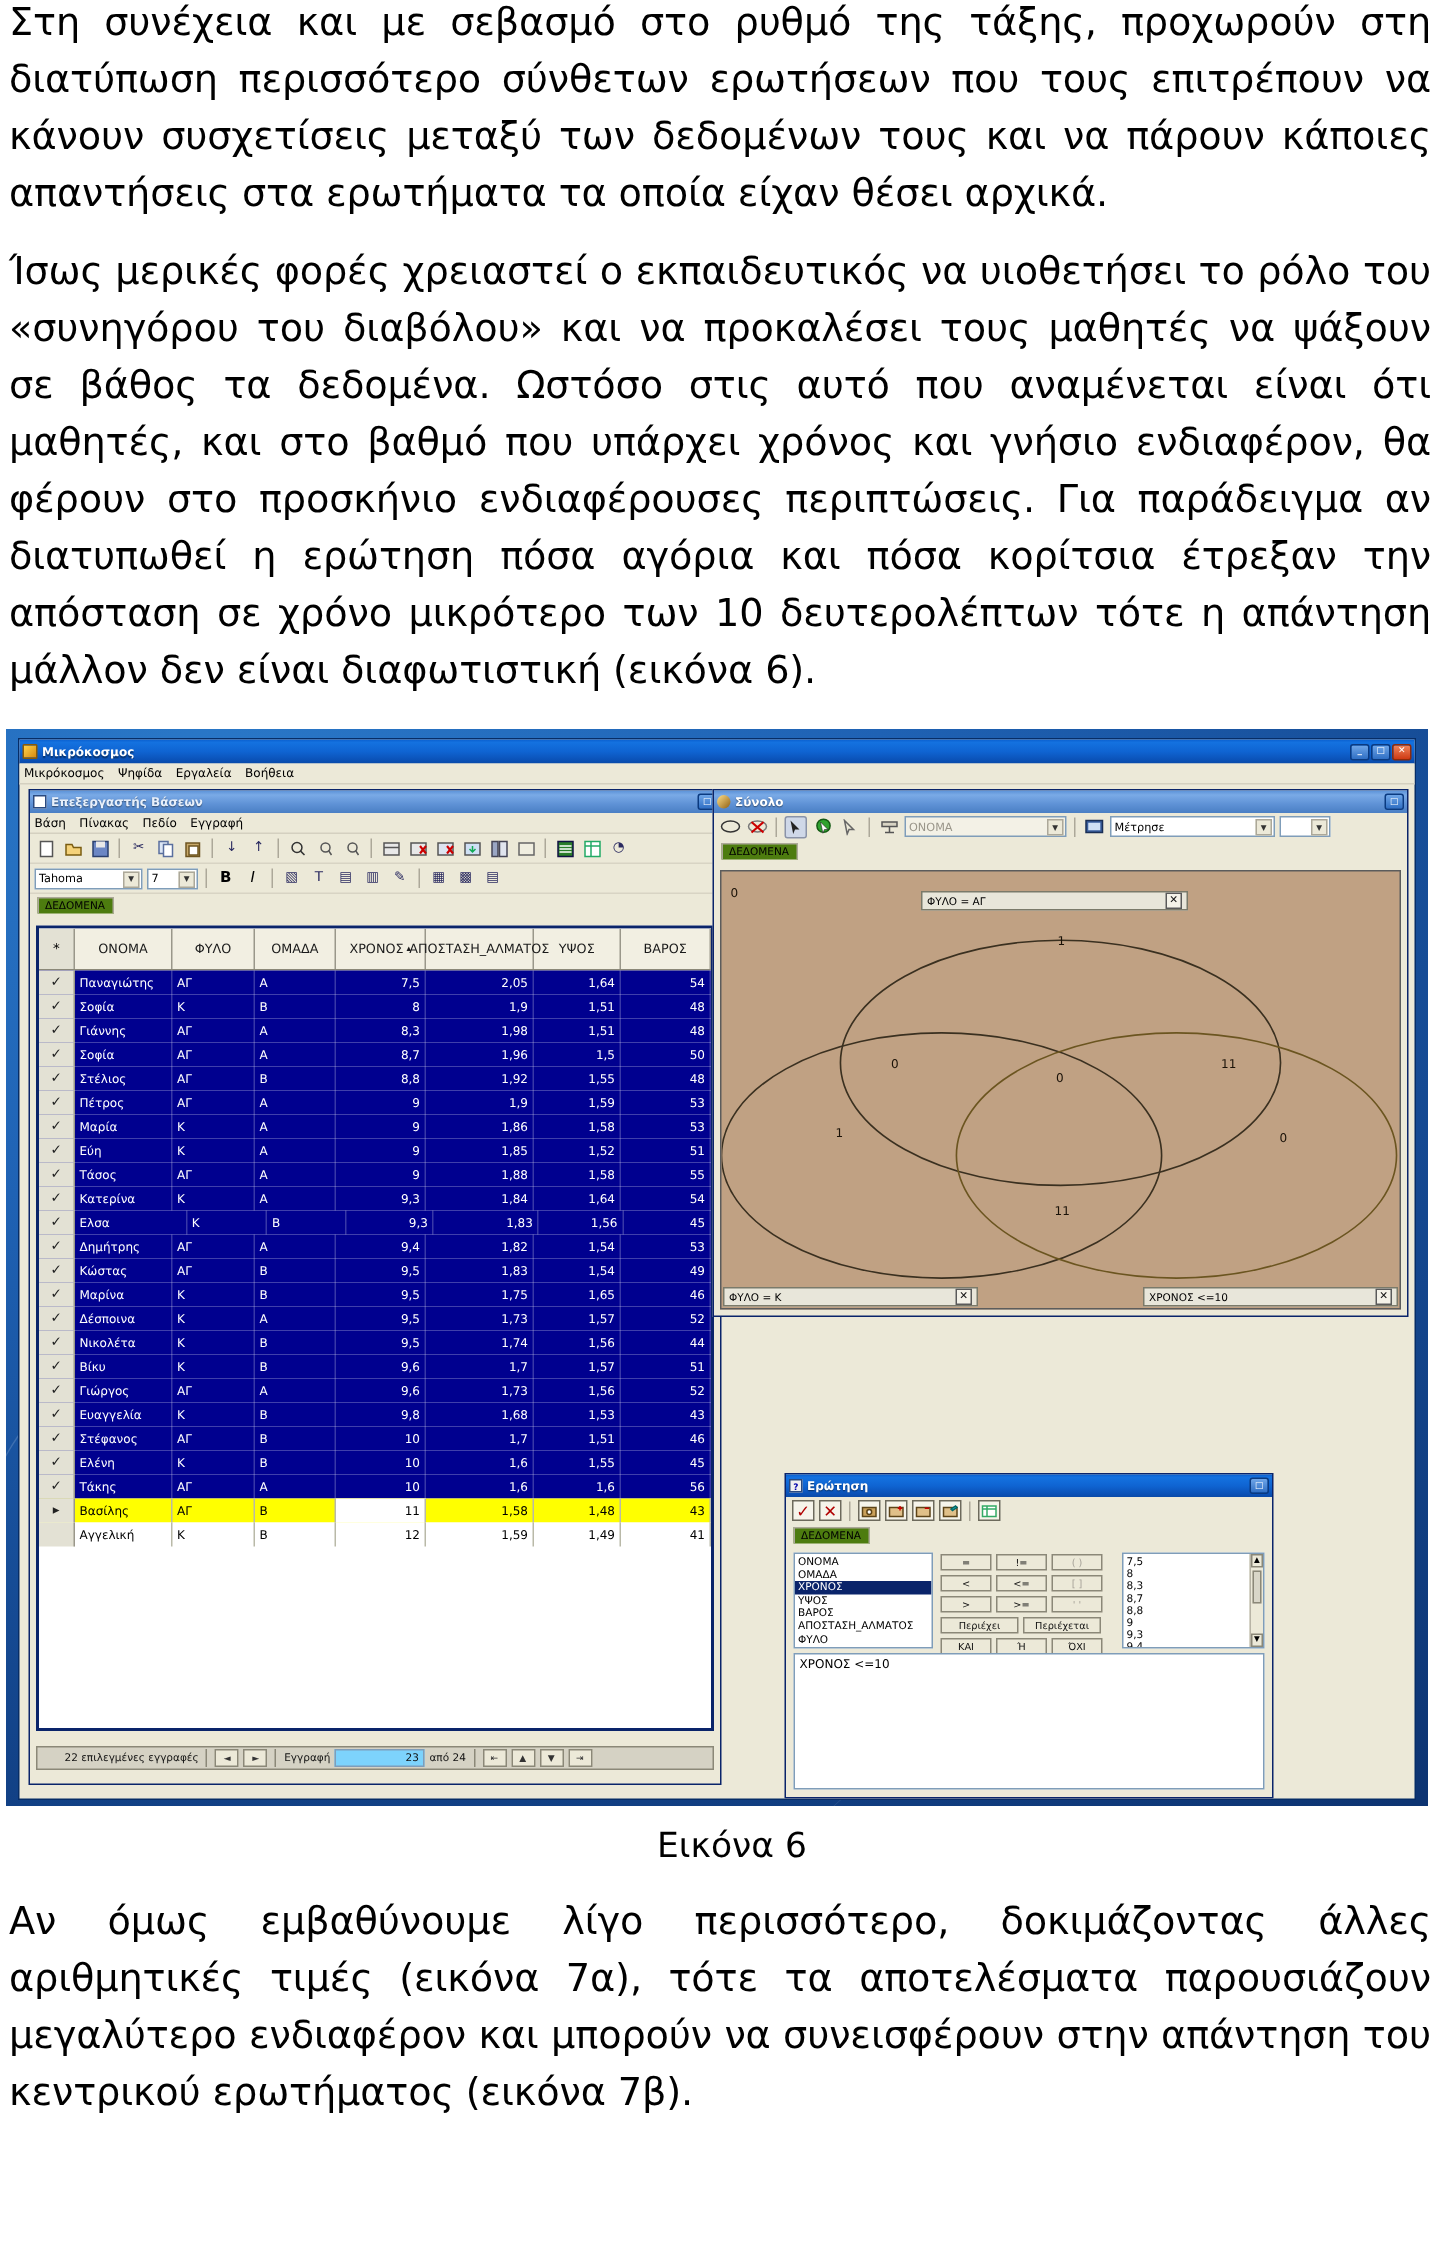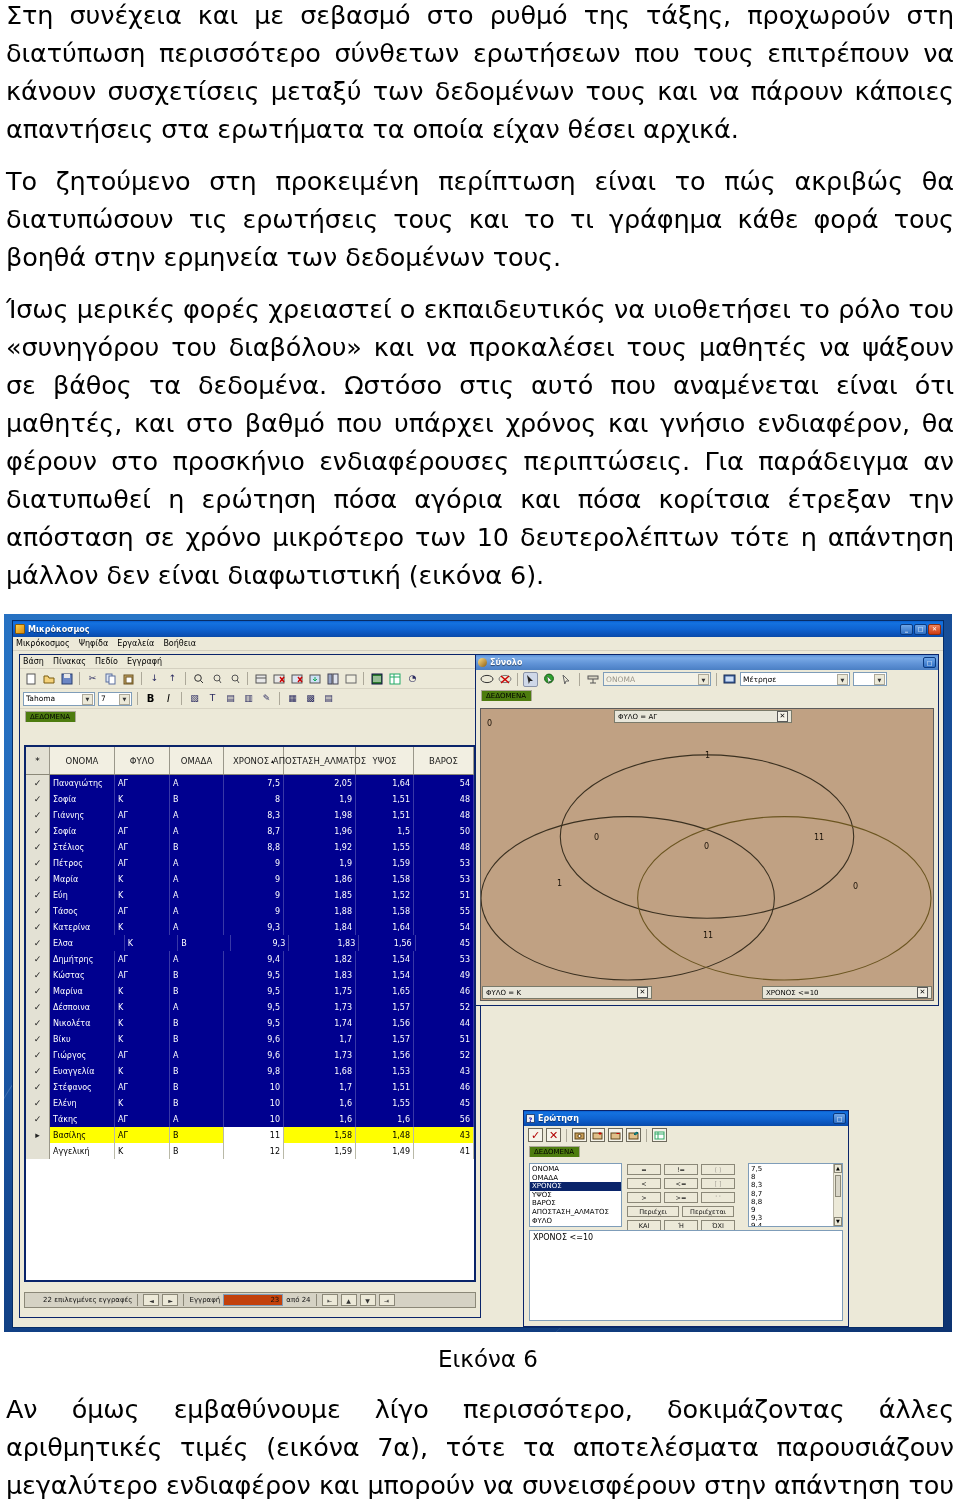--- a/index.html
+++ b/index.html
@@ -138,21 +138,21 @@
 
   .statusrow {
     position:absolute; left:4px; bottom:9px; width:452px; height:16px;
     background:#d5d2c4; border:1px solid #8b8878;
     display:flex; align-items:center; gap:3px; padding:0 18px; font-size:7px; color:#111;
   }
   .sbtn {
     width:16px; height:12px; background:#ece9d8; border:1px solid #8b8878;
     display:flex; align-items:center; justify-content:center; font-size:6px; color:#333;
   }
-  .sfield { width:60px; height:12px; background:#c2410c; border:1px solid #7f9db9; text-align:right; padding:0 3px; font-size:7px; display:flex; align-items:center; justify-content:flex-end; }
+  .sfield { width:60px; height:12px; background:#7dd3fc; border:1px solid #7f9db9; text-align:right; padding:0 3px; font-size:7px; display:flex; align-items:center; justify-content:flex-end; }
   .ssep { width:1px; height:12px; background:#8b8878; margin:0 2px; }
 
   
   #venn { left:462px; top:33px; width:464px; height:352px; border:1px solid #0a246a; }
   #venn > .tbar { background:linear-gradient(180deg,#5b92d8 0%,#7aaae6 20%,#5f92d6 60%,#4a7fc4 100%); }
   .canvas { position:absolute; left:4px; top:53px; right:4px; bottom:4px; background:#c0a183; border:1px solid #5c5c5c; overflow:hidden; }
   .vlabel {
     position:absolute; height:13px; background:#e8e6da; border:1px solid #7a7a6a;
     display:flex; align-items:center; font-size:7px; padding:0 3px; color:#000;
   }
@@ -191,21 +191,20 @@
 
   .caption { text-align:center; font-size:23px; margin:14px 0 18px 16px; }
 </style>
 </head>
 <body>
 
 <div class="page">
 
   <div class="prose">
     <p class="para first">Στη συνέχεια και με σεβασμό στο ρυθμό της τάξης, προχωρούν στη διατύπωση περισσότερο σύνθετων ερωτήσεων που τους επιτρέπουν να κάνουν συσχετίσεις μεταξύ των δεδομένων τους και να πάρουν κάποιες απαντήσεις στα ερωτήματα τα οποία είχαν θέσει αρχικά.</p>
-    <p class="para">Το ζητούμενο στη προκειμένη περίπτωση είναι το πώς ακριβώς θα διατυπώσουν τις ερωτήσεις τους και το τι γράφημα κάθε φορά τους βοηθά στην ερμηνεία των δεδομένων τους.</p>
     <p class="para">Ίσως μερικές φορές χρειαστεί ο εκπαιδευτικός να υιοθετήσει το ρόλο του «συνηγόρου του διαβόλου» και να προκαλέσει τους μαθητές να ψάξουν σε βάθος τα δεδομένα. Ωστόσο στις αυτό που αναμένεται είναι ότι μαθητές, και στο βαθμό που υπάρχει χρόνος και γνήσιο ενδιαφέρον, θα φέρουν στο προσκήνιο ενδιαφέρουσες περιπτώσεις. Για παράδειγμα αν διατυπωθεί η ερώτηση πόσα αγόρια και πόσα κορίτσια έτρεξαν την απόσταση σε χρόνο μικρότερο των 10 δευτερολέπτων τότε η απάντηση μάλλον δεν είναι διαφωτιστική (εικόνα 6).</p>
   </div>
 
   <div class="shot">
     <div class="swoosh"></div>
     <div class="swoosh2"></div>
 
     <div class="xpwin" id="microcosm">
       <div class="tbar">
         <span style="display:inline-block;width:10px;height:10px;background:linear-gradient(135deg,#ffd24a,#d78a11);border:1px solid #8a5a06;border-radius:1px;"></span>
@@ -216,20 +215,26 @@
         <span class="winbtn close">✕</span>
       </div>
       <div class="menubar">
         <span>Μικρόκοσμος</span>
         <span>Ψηφίδα</span>
         <span>Εργαλεία</span>
         <span>Βοήθεια</span>
       </div>
 
       <div class="xpwin" id="dbwin">
+        <div class="tbar">
+          <span style="display:inline-block;width:9px;height:9px;background:#fff;border:1px solid #2a4a80;"></span>
+          <span class="ttl">Επεξεργαστής Βάσεων</span>
+          <span class="spacer"></span>
+          <span class="winbtn">□</span>
+        </div>
         <div class="menubar">
           <span>Βάση</span>
           <span>Πίνακας</span>
           <span>Πεδίο</span>
           <span>Εγγραφή</span>
         </div>
 
         <div class="toolrow">
           <span class="ticon">
               <svg width="12" height="12">
@@ -723,21 +728,21 @@
 
           <div class="vnum" style="left:6px; top:10px;">0</div>
           <div class="vnum" style="left:224px; top:42px;">1</div>
           <div class="vnum" style="left:113px; top:124px;">0</div>
           <div class="vnum" style="left:333px; top:124px;">11</div>
           <div class="vnum" style="left:223px; top:133px;">0</div>
           <div class="vnum" style="left:76px;  top:170px;">1</div>
           <div class="vnum" style="left:222px; top:222px;">11</div>
           <div class="vnum" style="left:372px; top:173px;">0</div>
 
-          <div class="vlabel" style="left:133px; top:1px; width:178px;">
+          <div class="vlabel" style="left:133px; top:13px; width:178px;">
             <span>ΦΥΛΟ = ΑΓ</span>
             <span class="x">✕</span>
           </div>
           <div class="vlabel" style="left:1px; bottom:1px; width:170px;">
             <span>ΦΥΛΟ = Κ</span>
             <span class="x">✕</span>
           </div>
           <div class="vlabel" style="right:1px; bottom:1px; width:170px;">
             <span>ΧΡΟΝΟΣ &lt;=10</span>
             <span class="x">✕</span>

